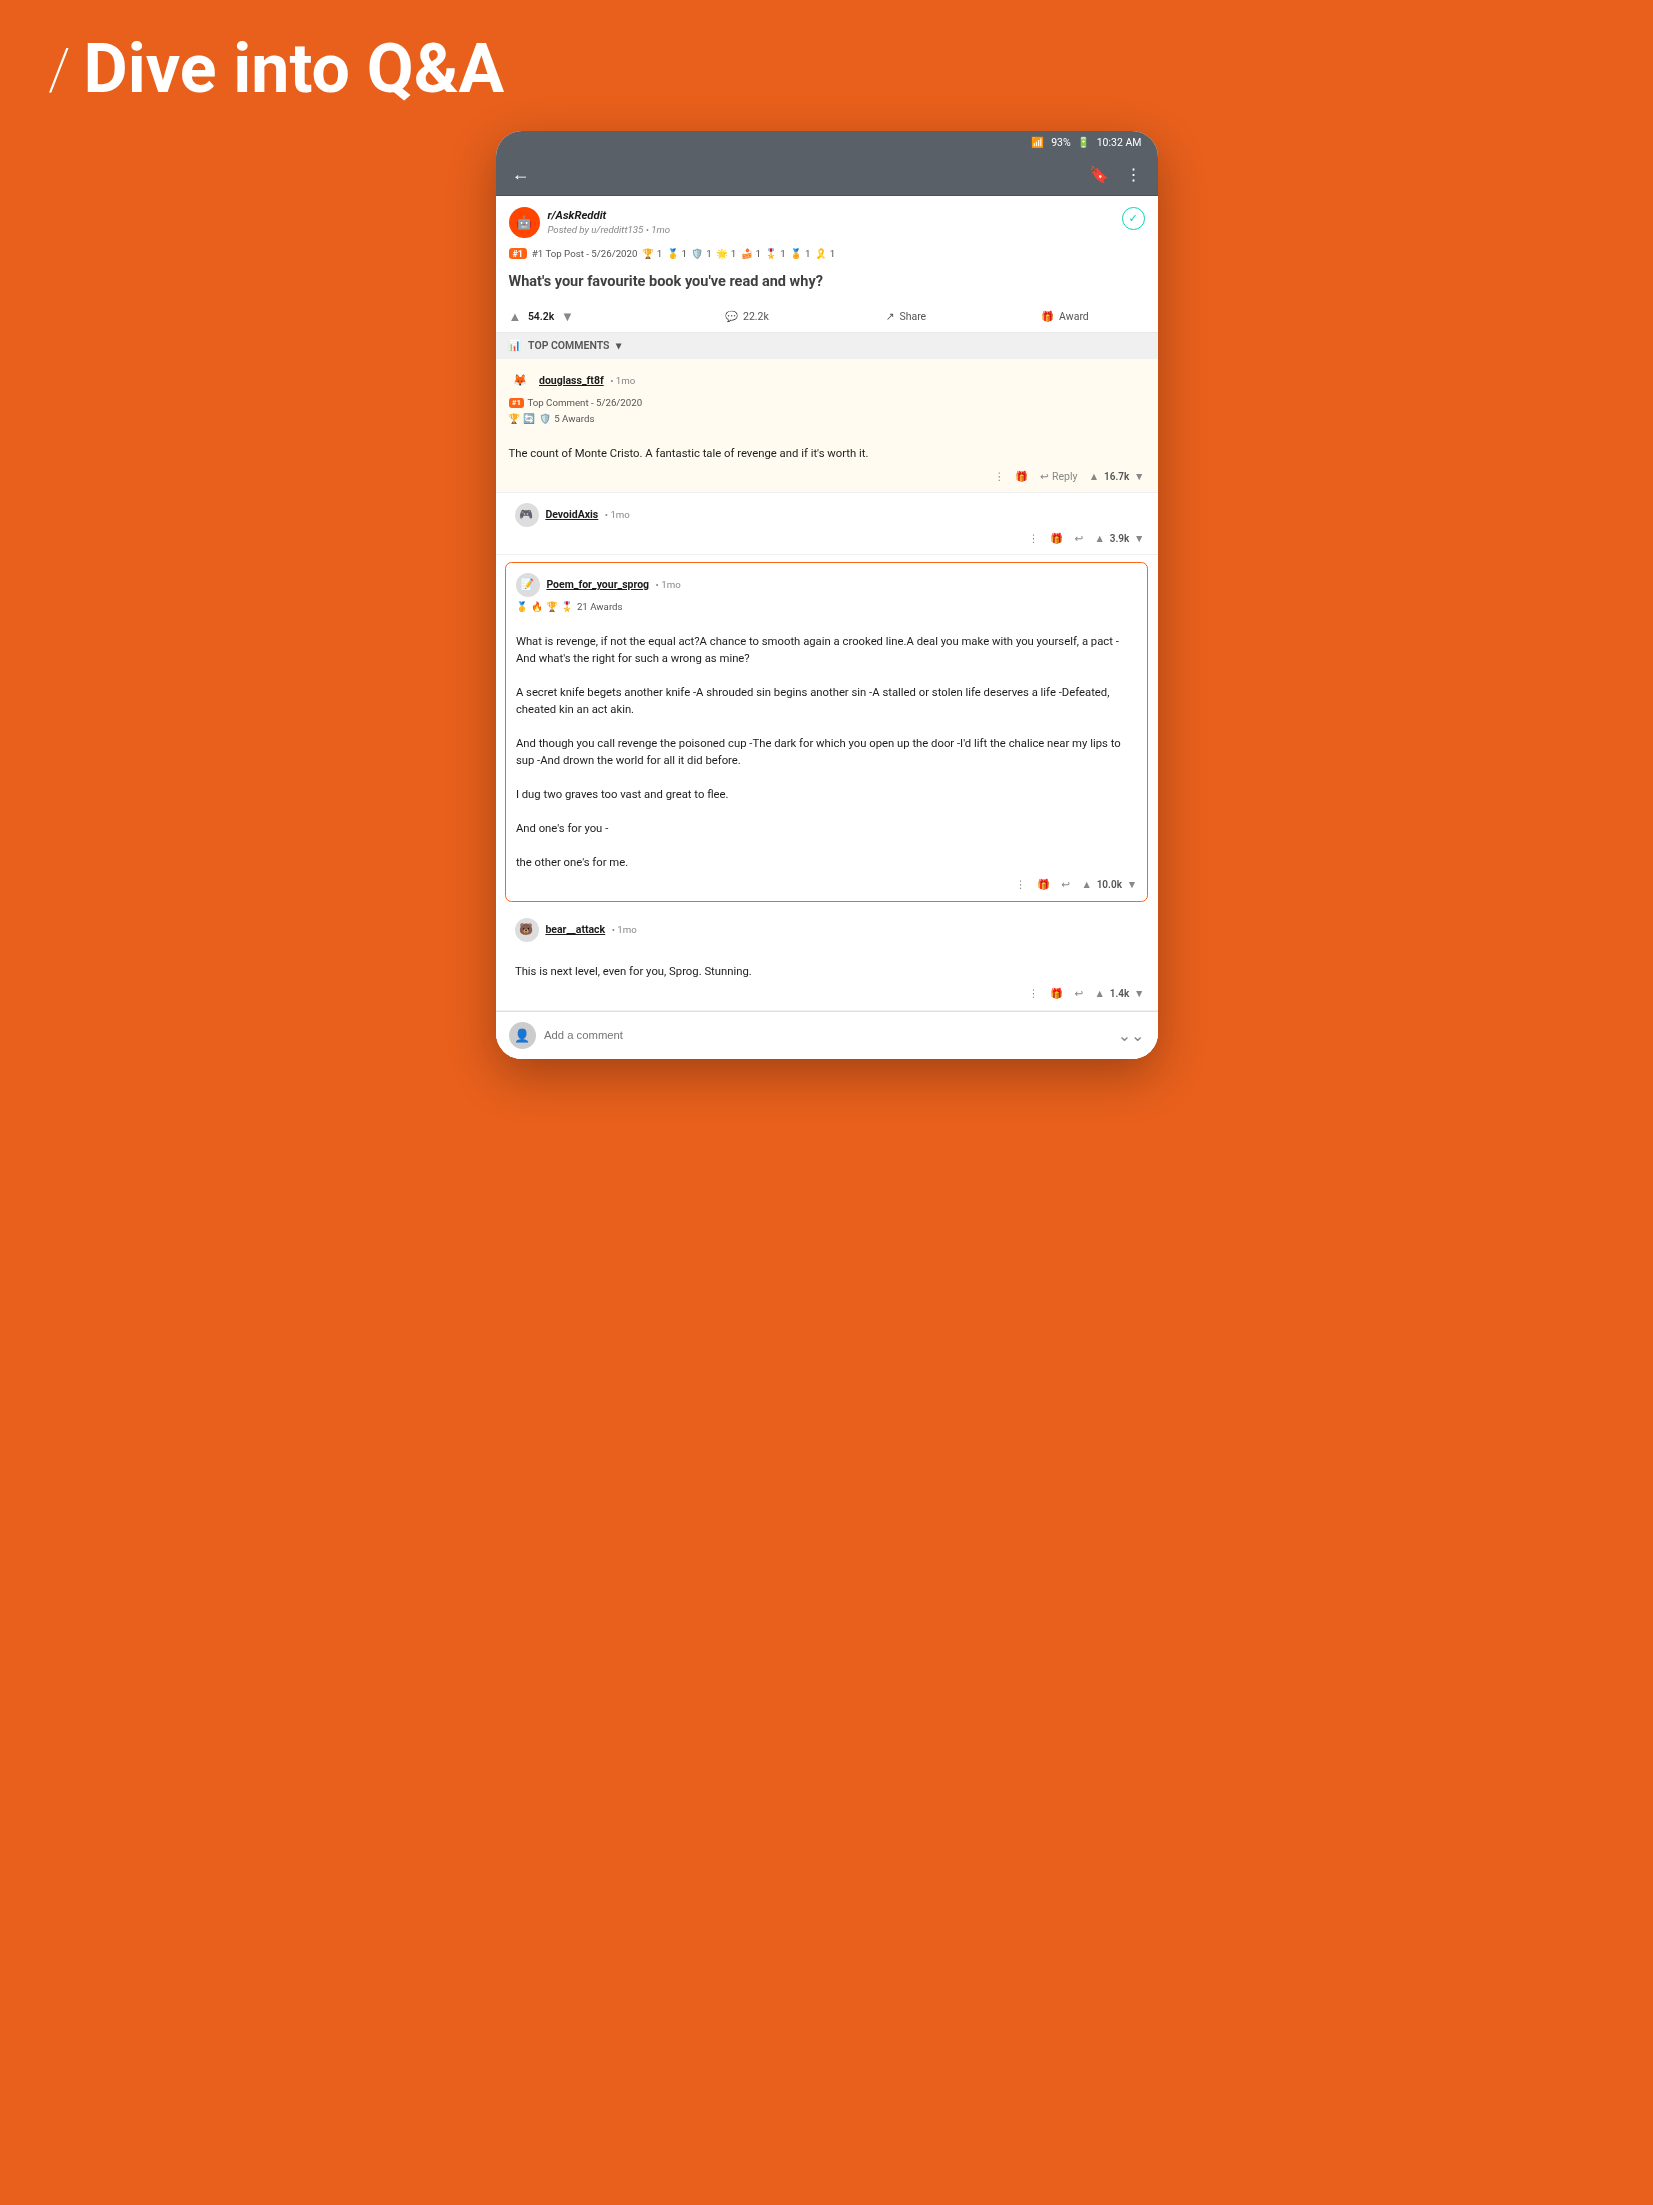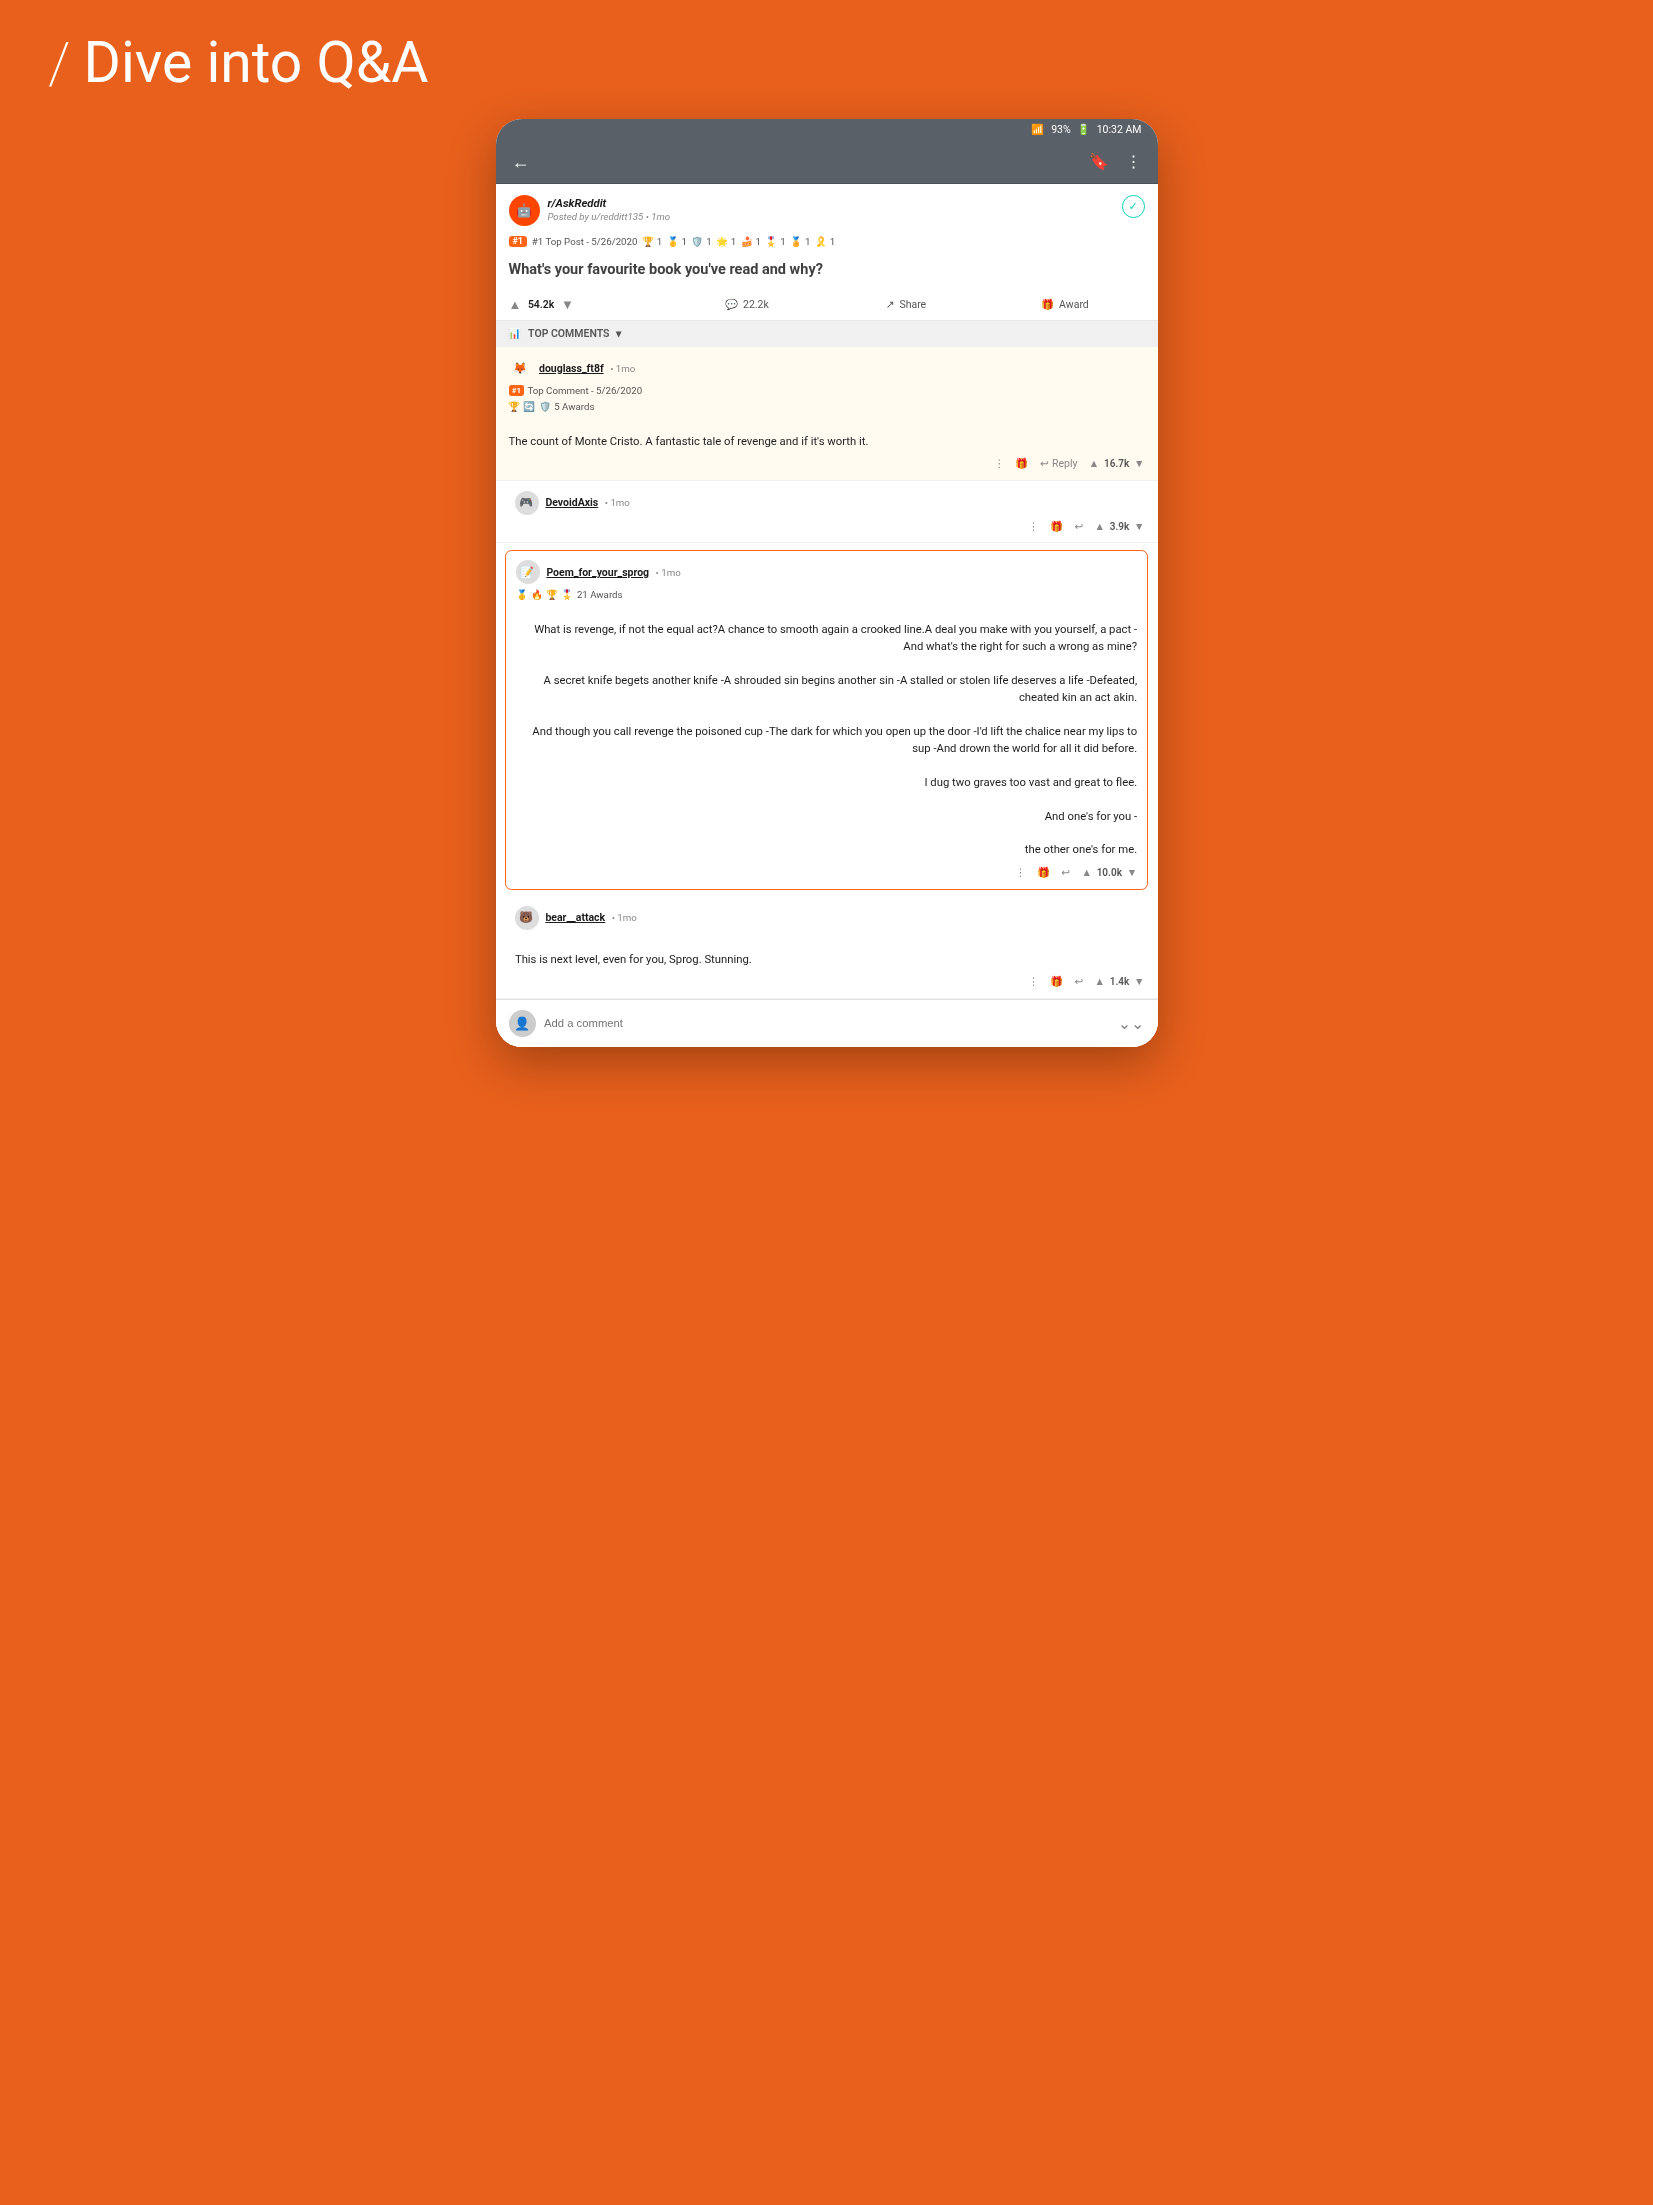--- a/index.html
+++ b/index.html
@@ -23,22 +23,22 @@
       gap: 13px;
     }
     .banner-slash {
       color: white;
       font-size: 58px;
       font-weight: 200;
       line-height: 1;
     }
     .banner-title {
       color: white;
-      font-size: 57px;
-      font-weight: 400;
+      font-size: 68px;
+      font-weight: 700;
       line-height: 1.1;
     }
 
     
     .phone-frame {
       width: 88%;
       max-width: 662px;
       background: white;
       border-radius: 26px;
       overflow: hidden;
@@ -444,21 +444,21 @@
         <span class="comment-username">Poem_for_your_sprog</span>
         <span class="comment-time">• 1mo</span>
       </div>
       <div class="comment-awards">
         <span>🥇</span>
         <span>🔥</span>
         <span>🏆</span>
         <span>🎖️</span>
         <span>21 Awards</span>
       </div>
-      <div class="comment-body" style="white-space: pre-line; text-align: right;">What is revenge, if not the equal act?A chance to smooth again a crooked line.A deal you make with you yourself, a pact -And what's the right for such a wrong as mine?
+      <div class="comment-body" style="white-space: pre-line;">What is revenge, if not the equal act?A chance to smooth again a crooked line.A deal you make with you yourself, a pact -And what's the right for such a wrong as mine?
 
 A secret knife begets another knife -A shrouded sin begins another sin -A stalled or stolen life deserves a life -Defeated, cheated kin an act akin.
 
 And though you call revenge the poisoned cup -The dark for which you open up the door -I'd lift the chalice near my lips to sup -And drown the world for all it did before.
 
 I dug two graves too vast and great to flee.
 
 And one's for you -
 
 the other one's for me.</div>

